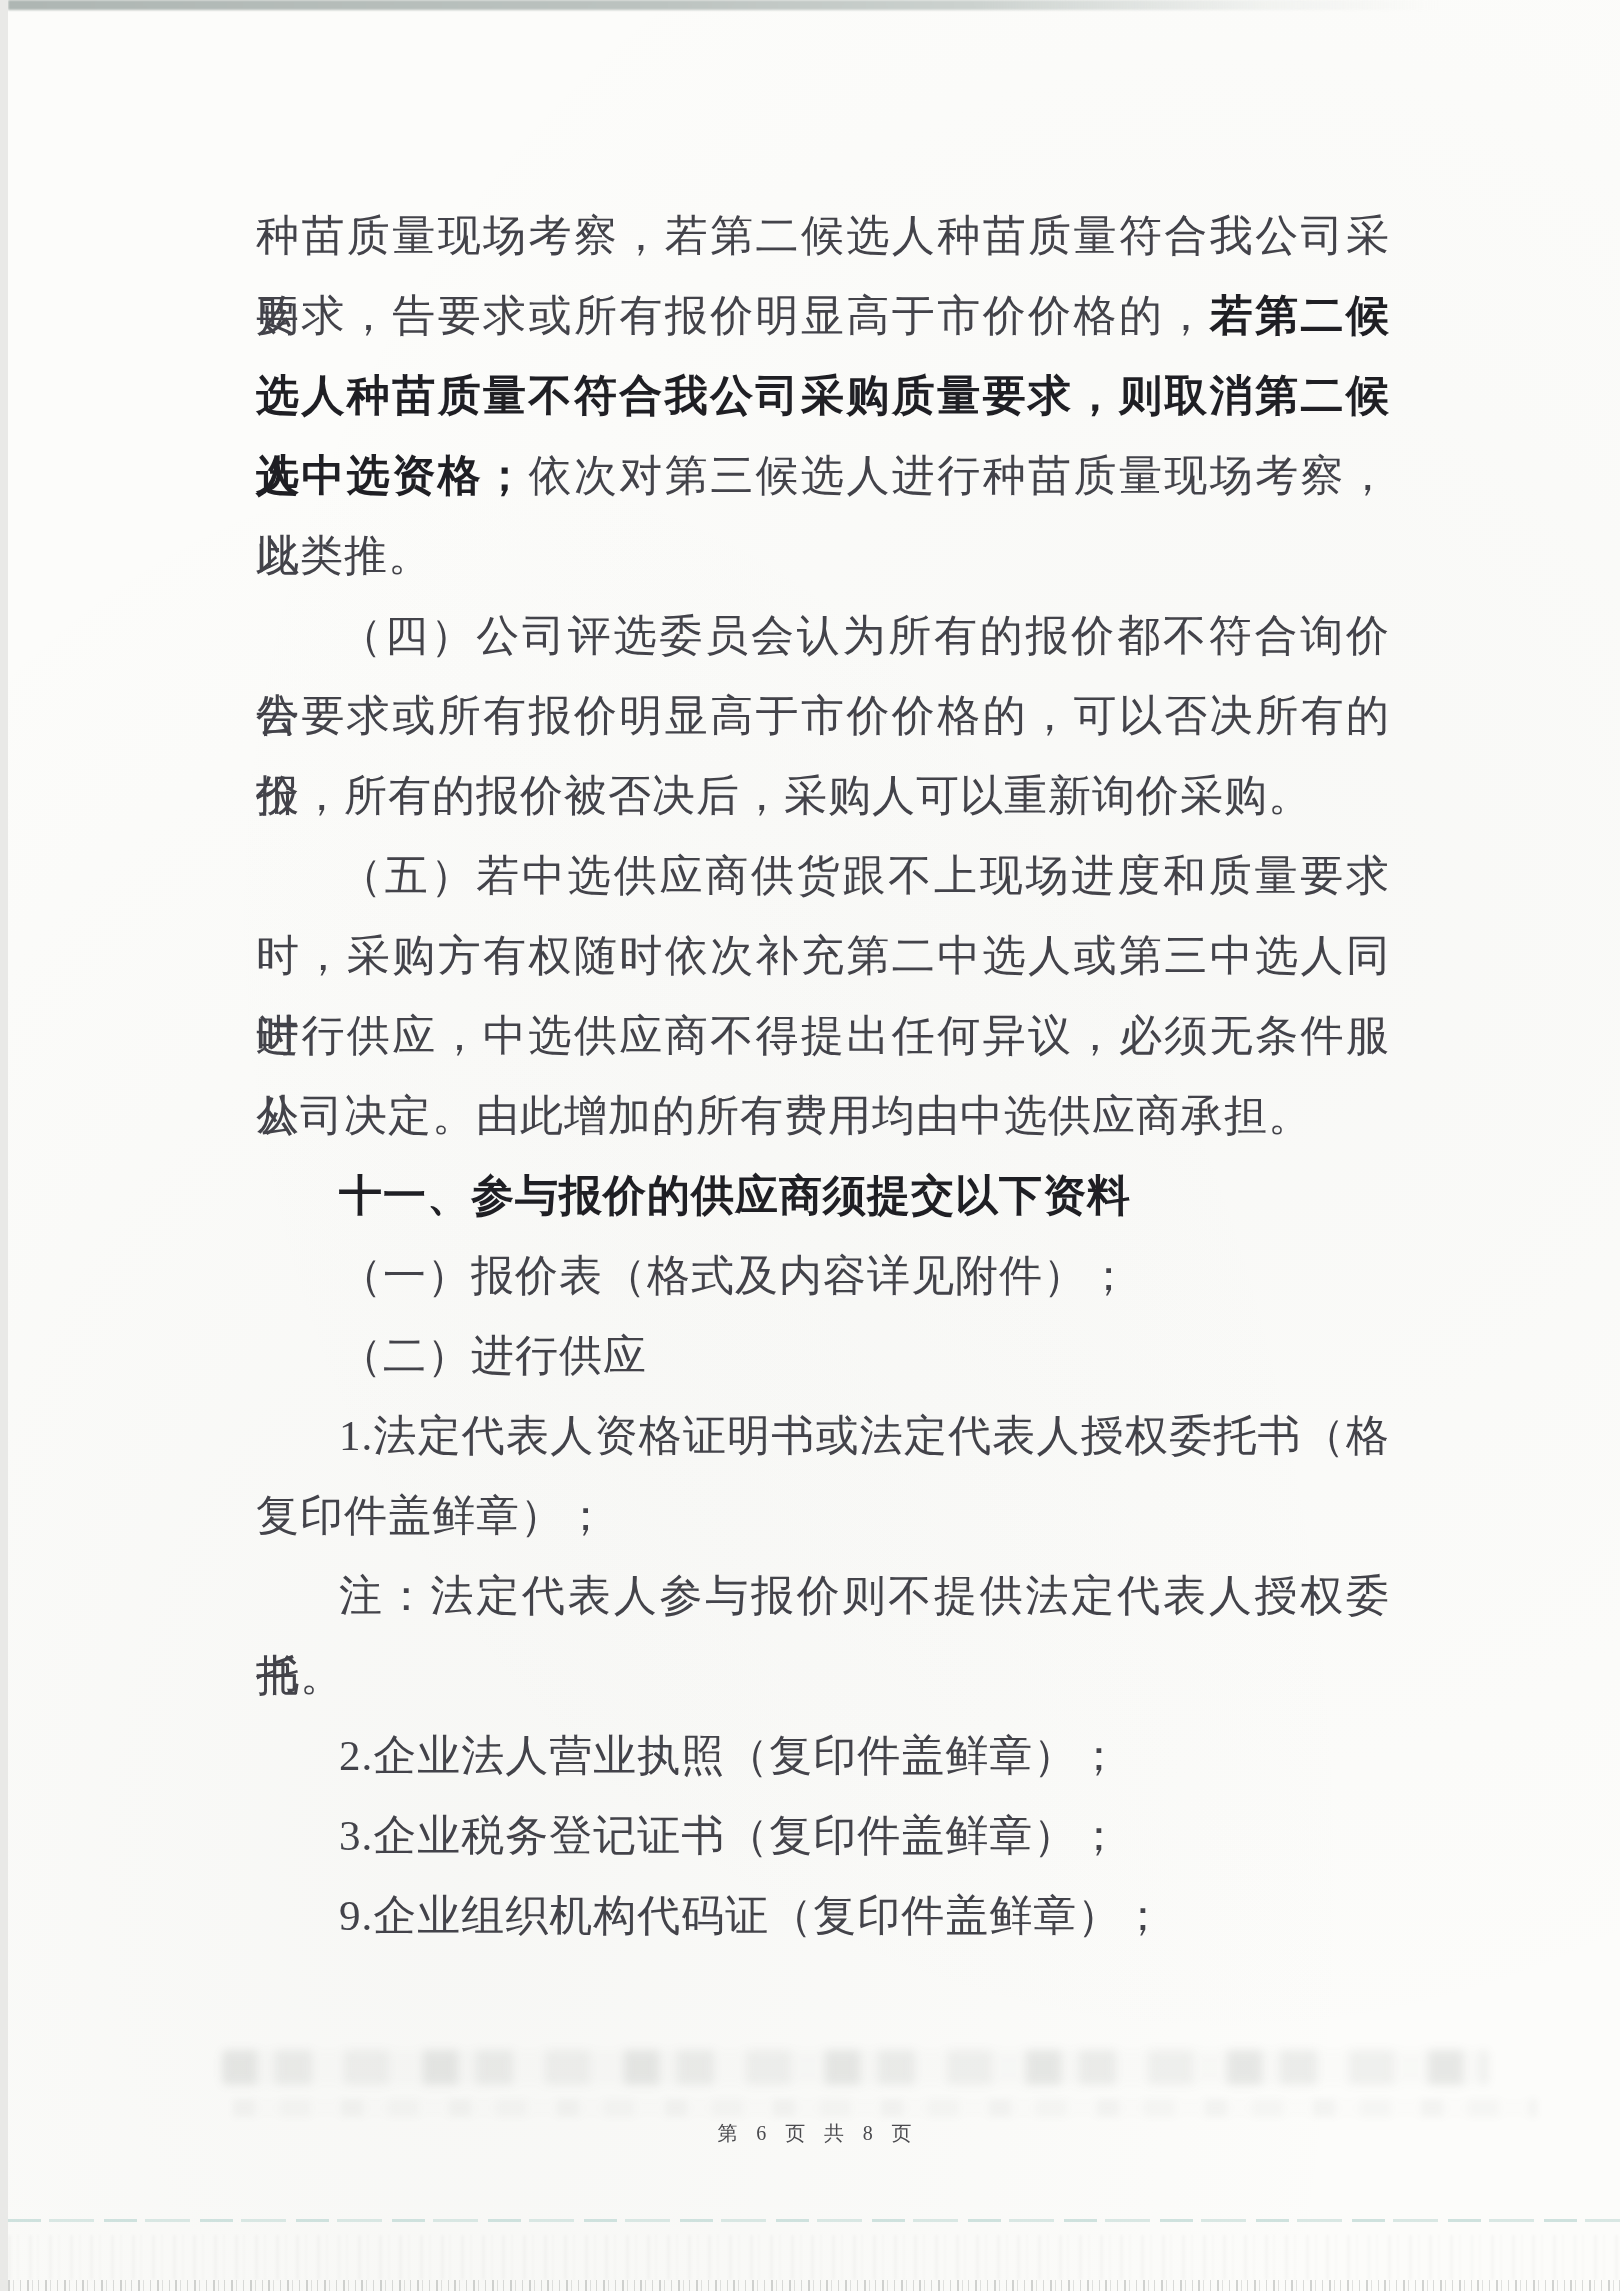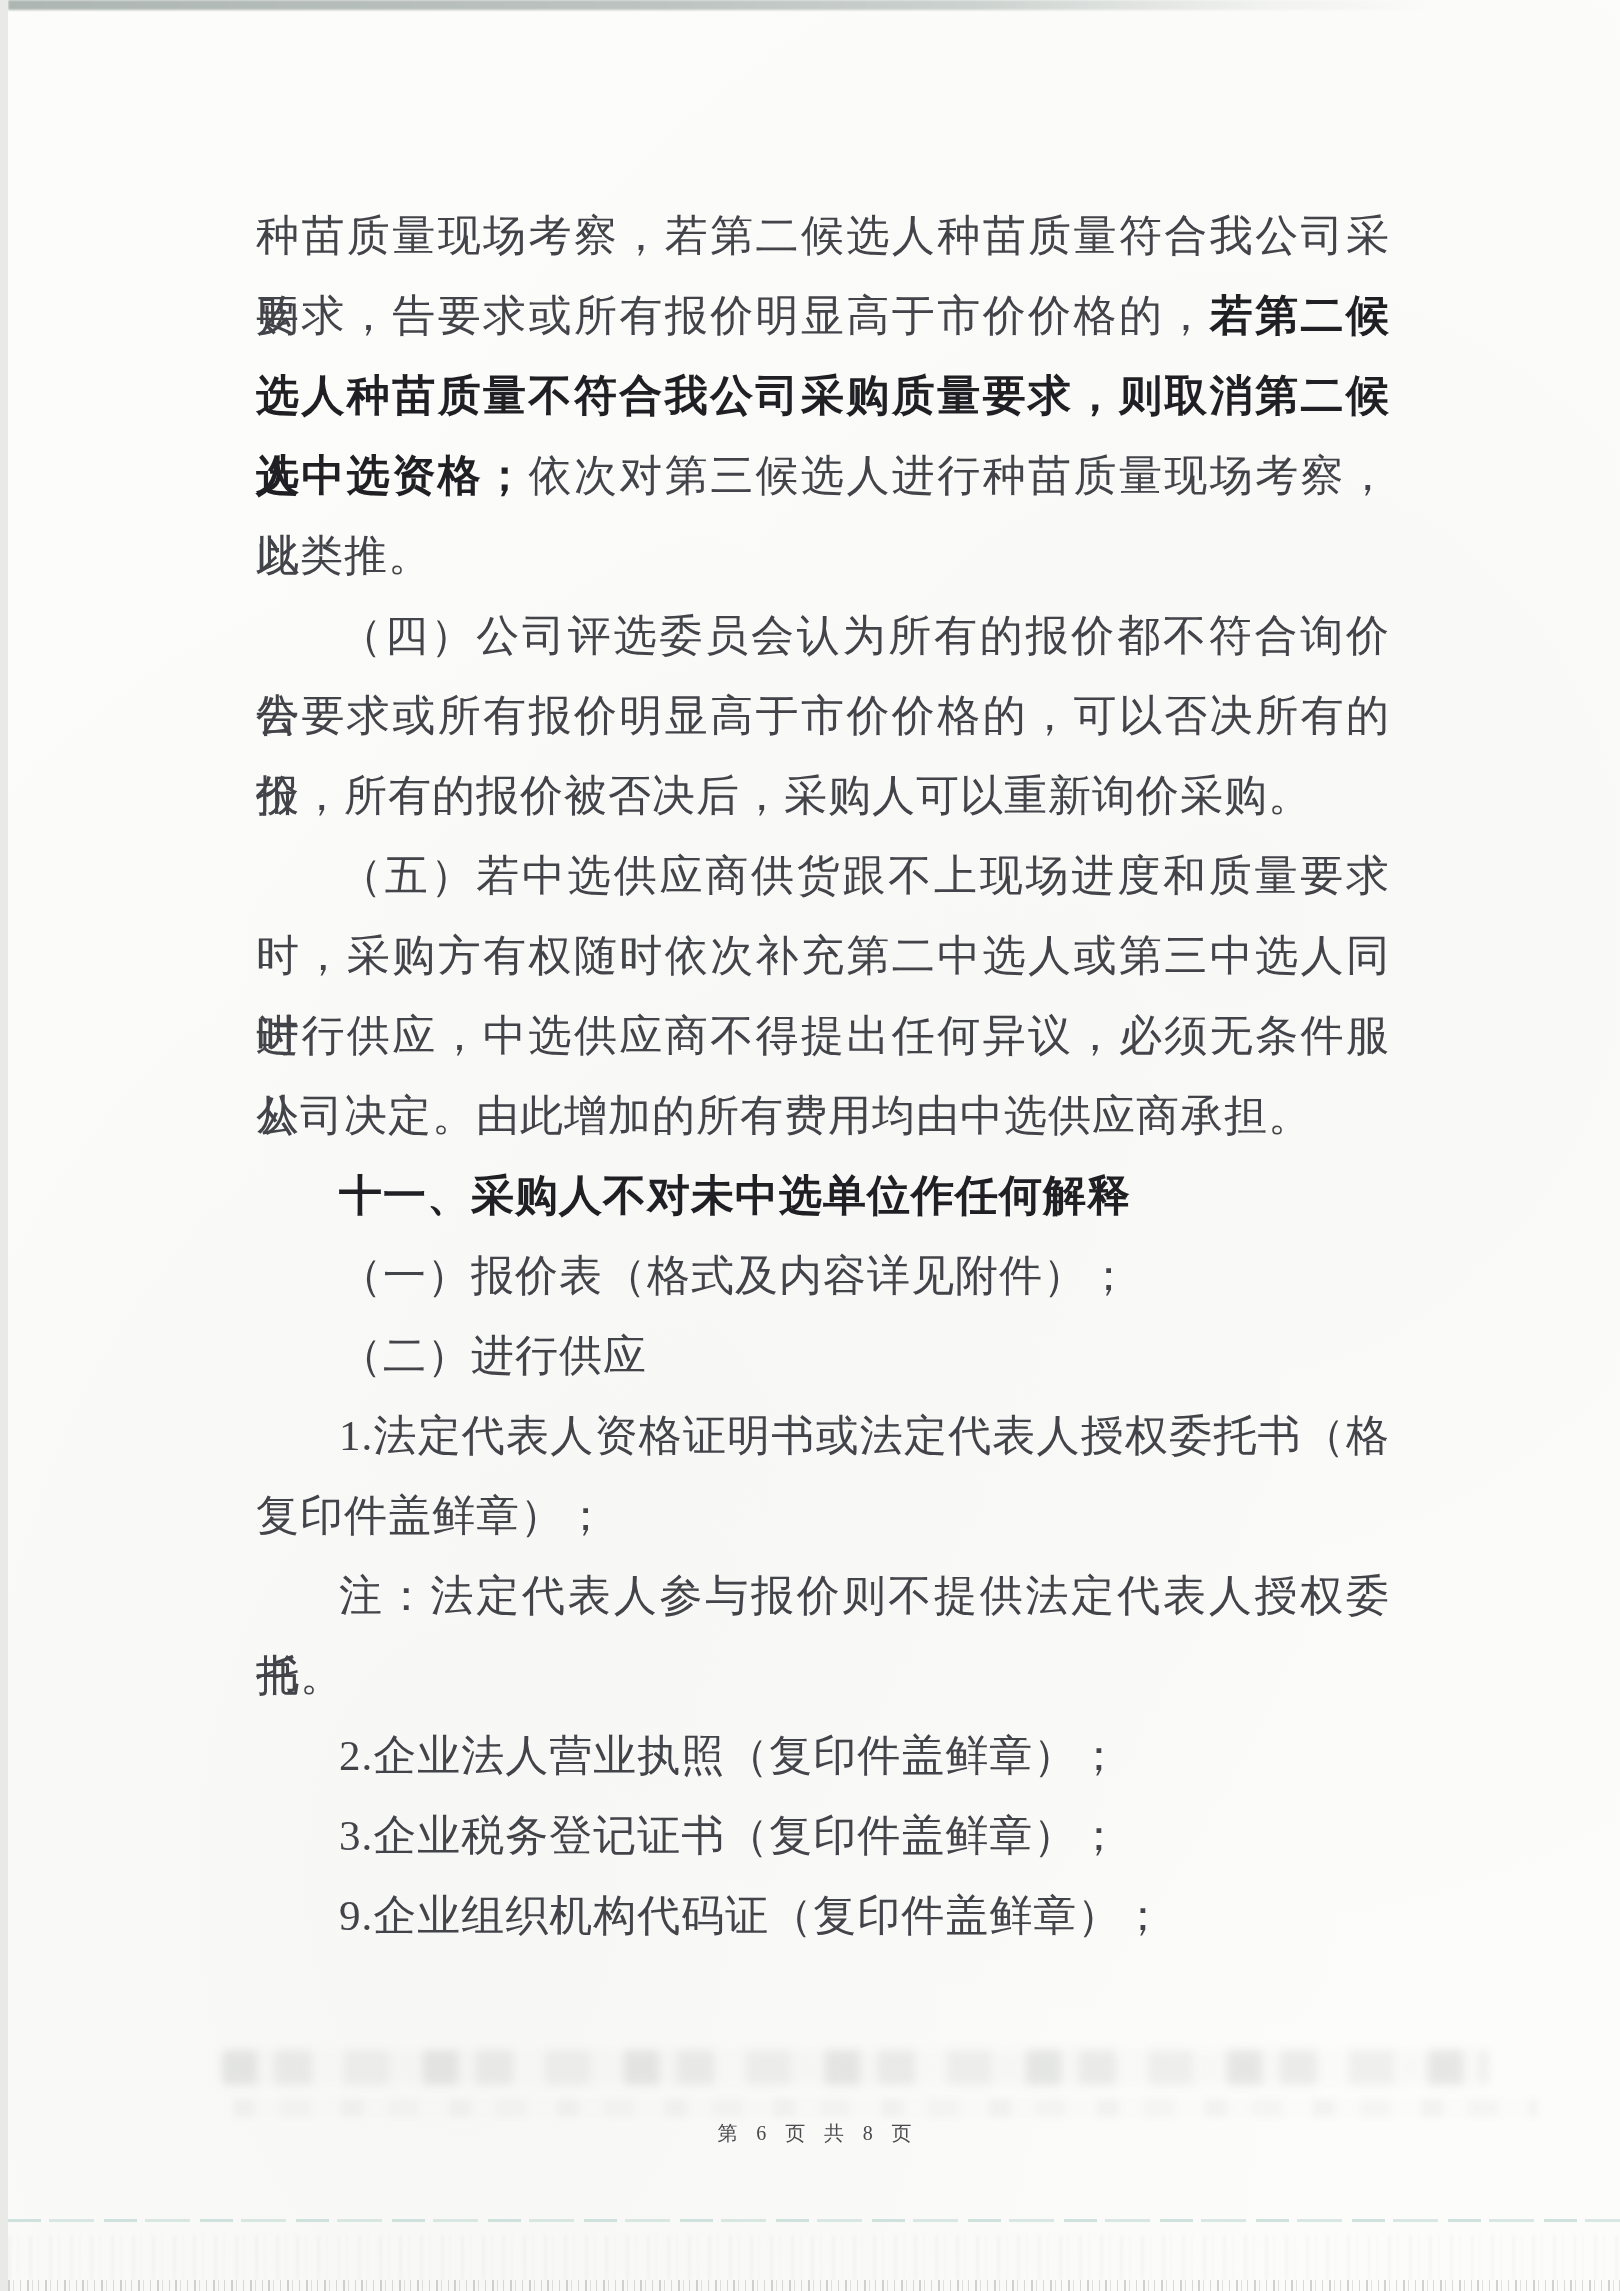--- a/index.html
+++ b/index.html
@@ -101,21 +101,21 @@
       <div class="line j"><span class="b">选人种苗质量不符合我公司采购质量要求，则取消第二候选</span></div>
       <div class="line j"><span class="b">人中选资格；</span><span>依次对第三候选人进行种苗质量现场考察，以</span></div>
       <div class="line"><span>此类推。</span></div>
       <div class="line j ind"><span>（四）公司评选委员会认为所有的报价都不符合询价公</span></div>
       <div class="line j"><span>告要求或所有报价明显高于市价价格的，可以否决所有的报</span></div>
       <div class="line"><span>价，所有的报价被否决后，采购人可以重新询价采购。</span></div>
       <div class="line j ind"><span>（五）若中选供应商供货跟不上现场进度和质量要求</span></div>
       <div class="line j"><span>时，采购方有权随时依次补充第二中选人或第三中选人同时</span></div>
       <div class="line j"><span>进行供应，中选供应商不得提出任何异议，必须无条件服从</span></div>
       <div class="line"><span>公司决定。由此增加的所有费用均由中选供应商承担。</span></div>
-      <div class="line ind"><span class="b">十一、采购人不对未中选单位作任何解释</span></div>
+      <div class="line ind"><span class="b">十一、参与报价的供应商须提交以下资料</span></div>
       <div class="line ind"><span>（一）报价表（格式及内容详见附件）；</span></div>
       <div class="line ind"><span>（二）进行供应</span></div>
       <div class="line j ind"><span>1.法定代表人资格证明书或法定代表人授权委托书（格</span></div>
       <div class="line"><span>复印件盖鲜章）；</span></div>
       <div class="line j ind"><span>注：法定代表人参与报价则不提供法定代表人授权委托</span></div>
       <div class="line"><span>书。</span></div>
       <div class="line ind"><span>2.企业法人营业执照（复印件盖鲜章）；</span></div>
       <div class="line ind"><span>3.企业税务登记证书（复印件盖鲜章）；</span></div>
       <div class="line ind"><span>9.企业组织机构代码证（复印件盖鲜章）；</span></div>
     </main>

